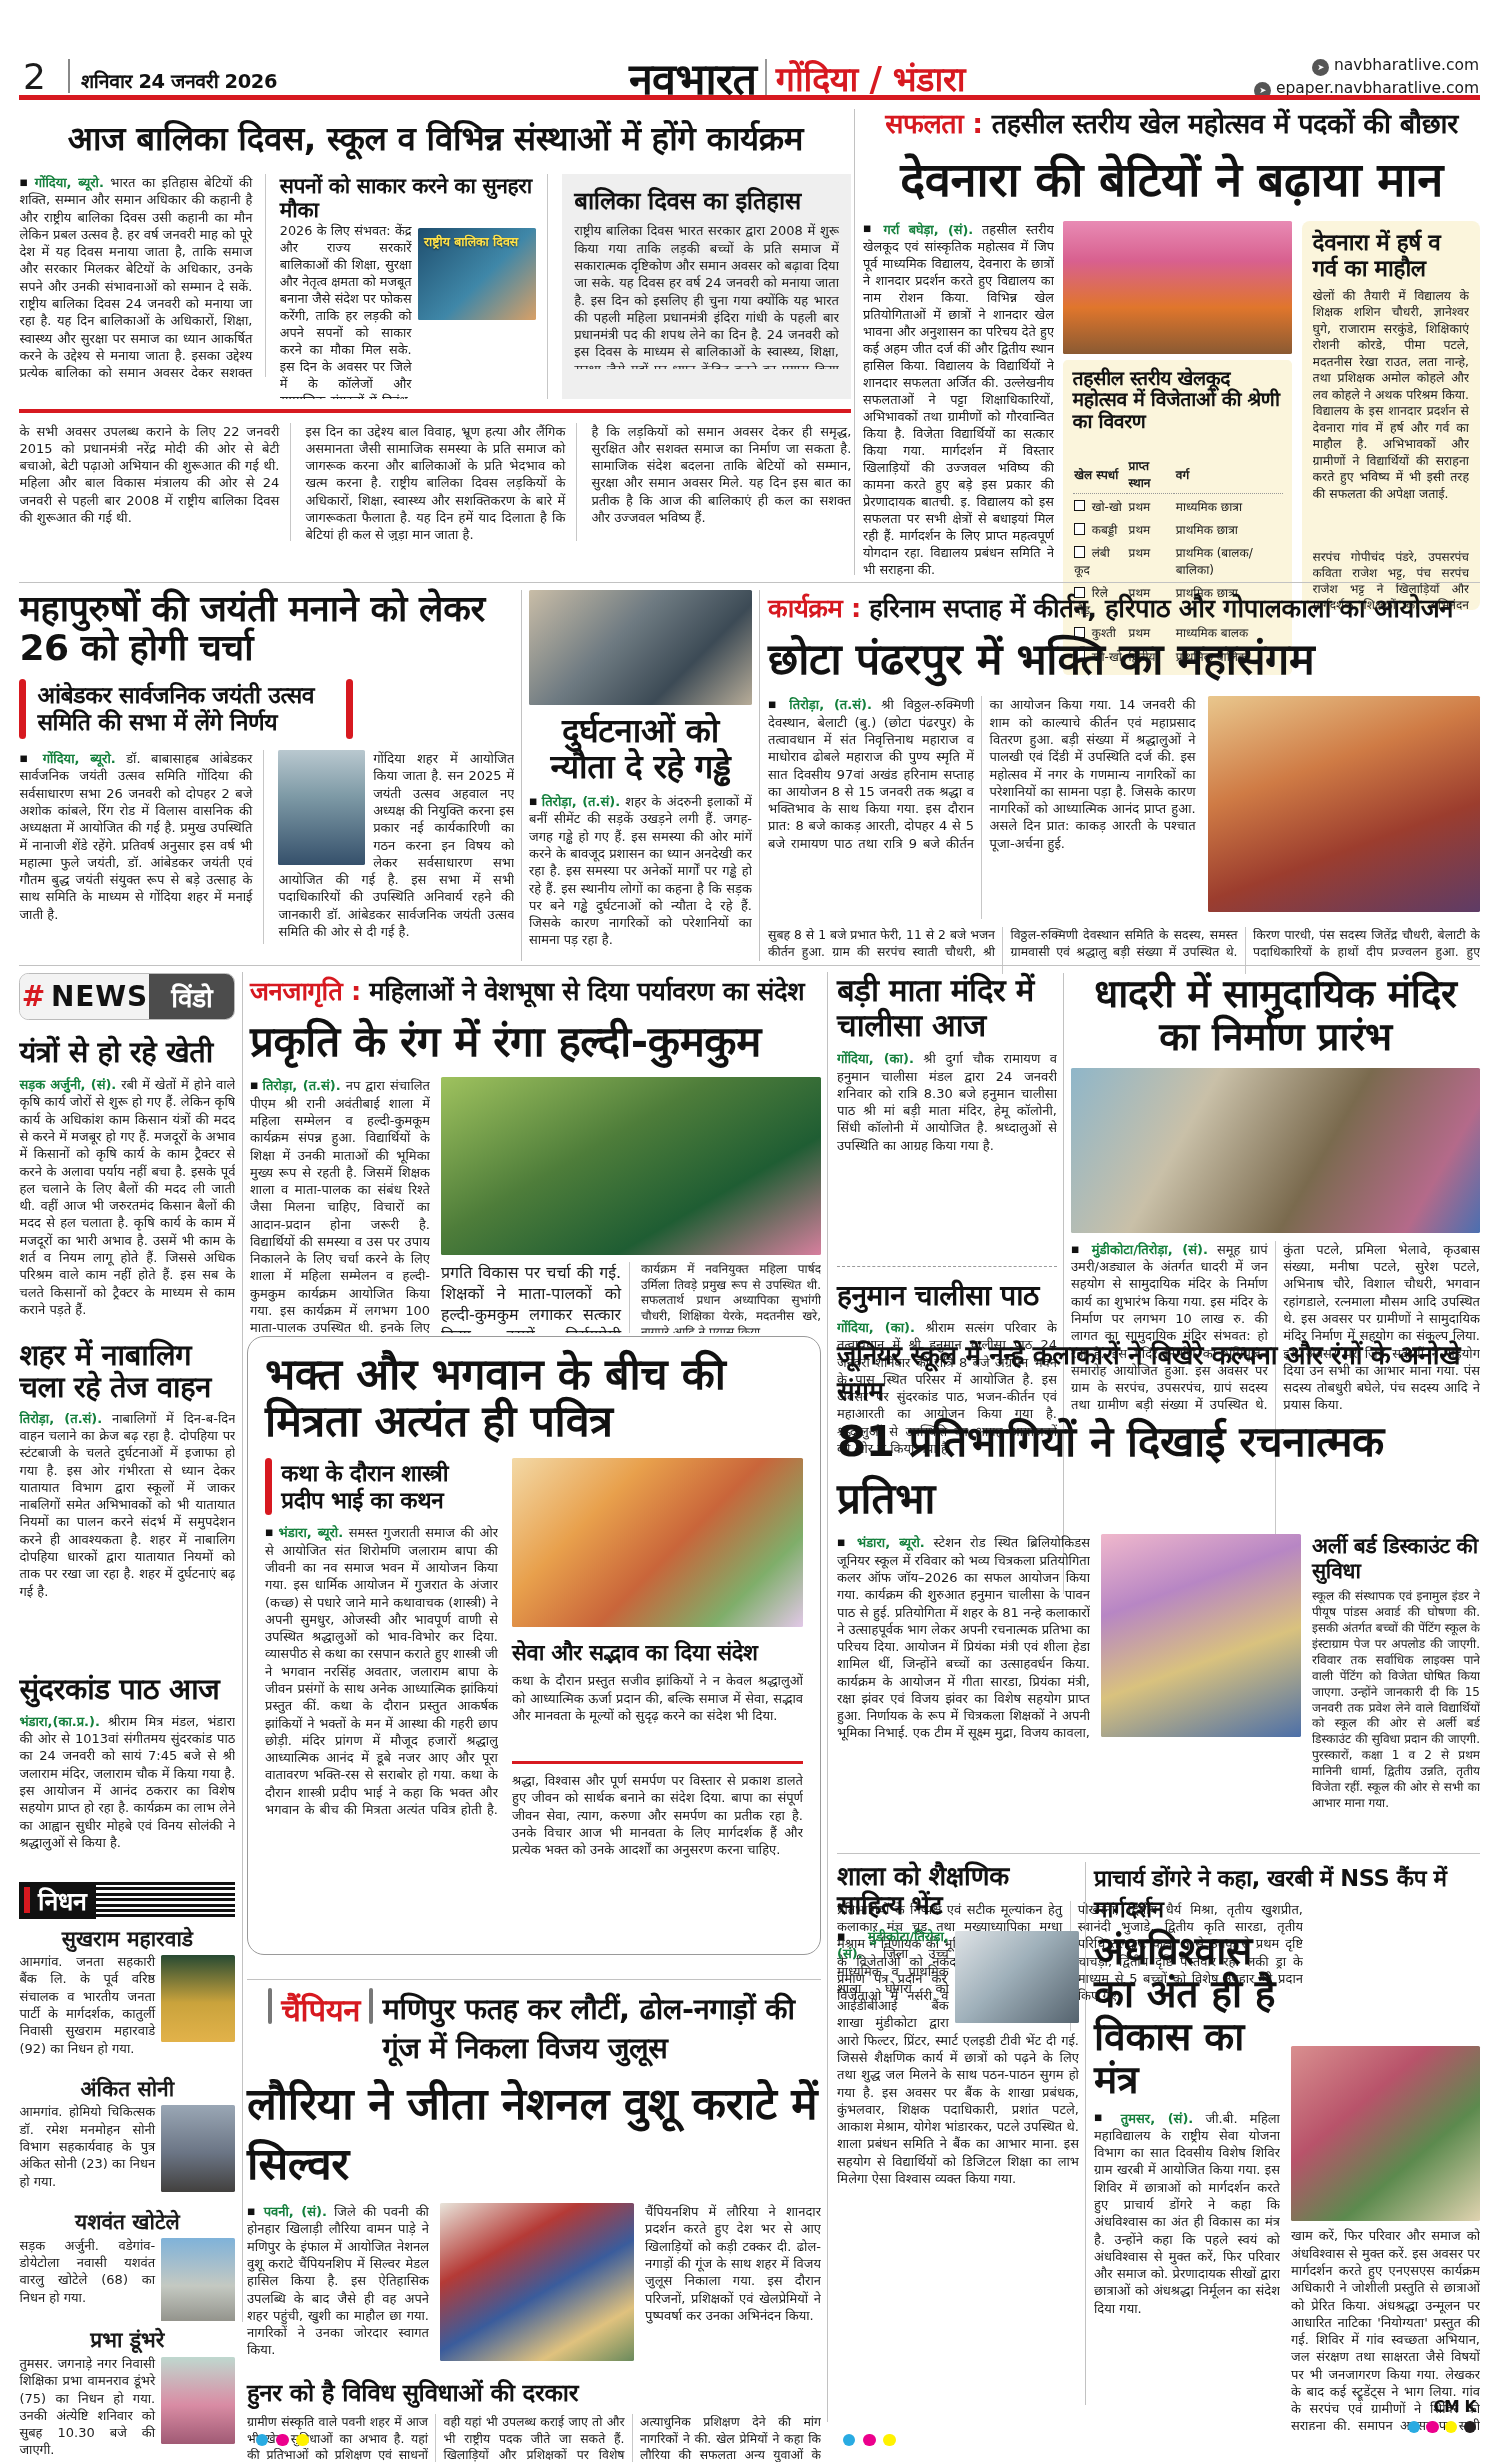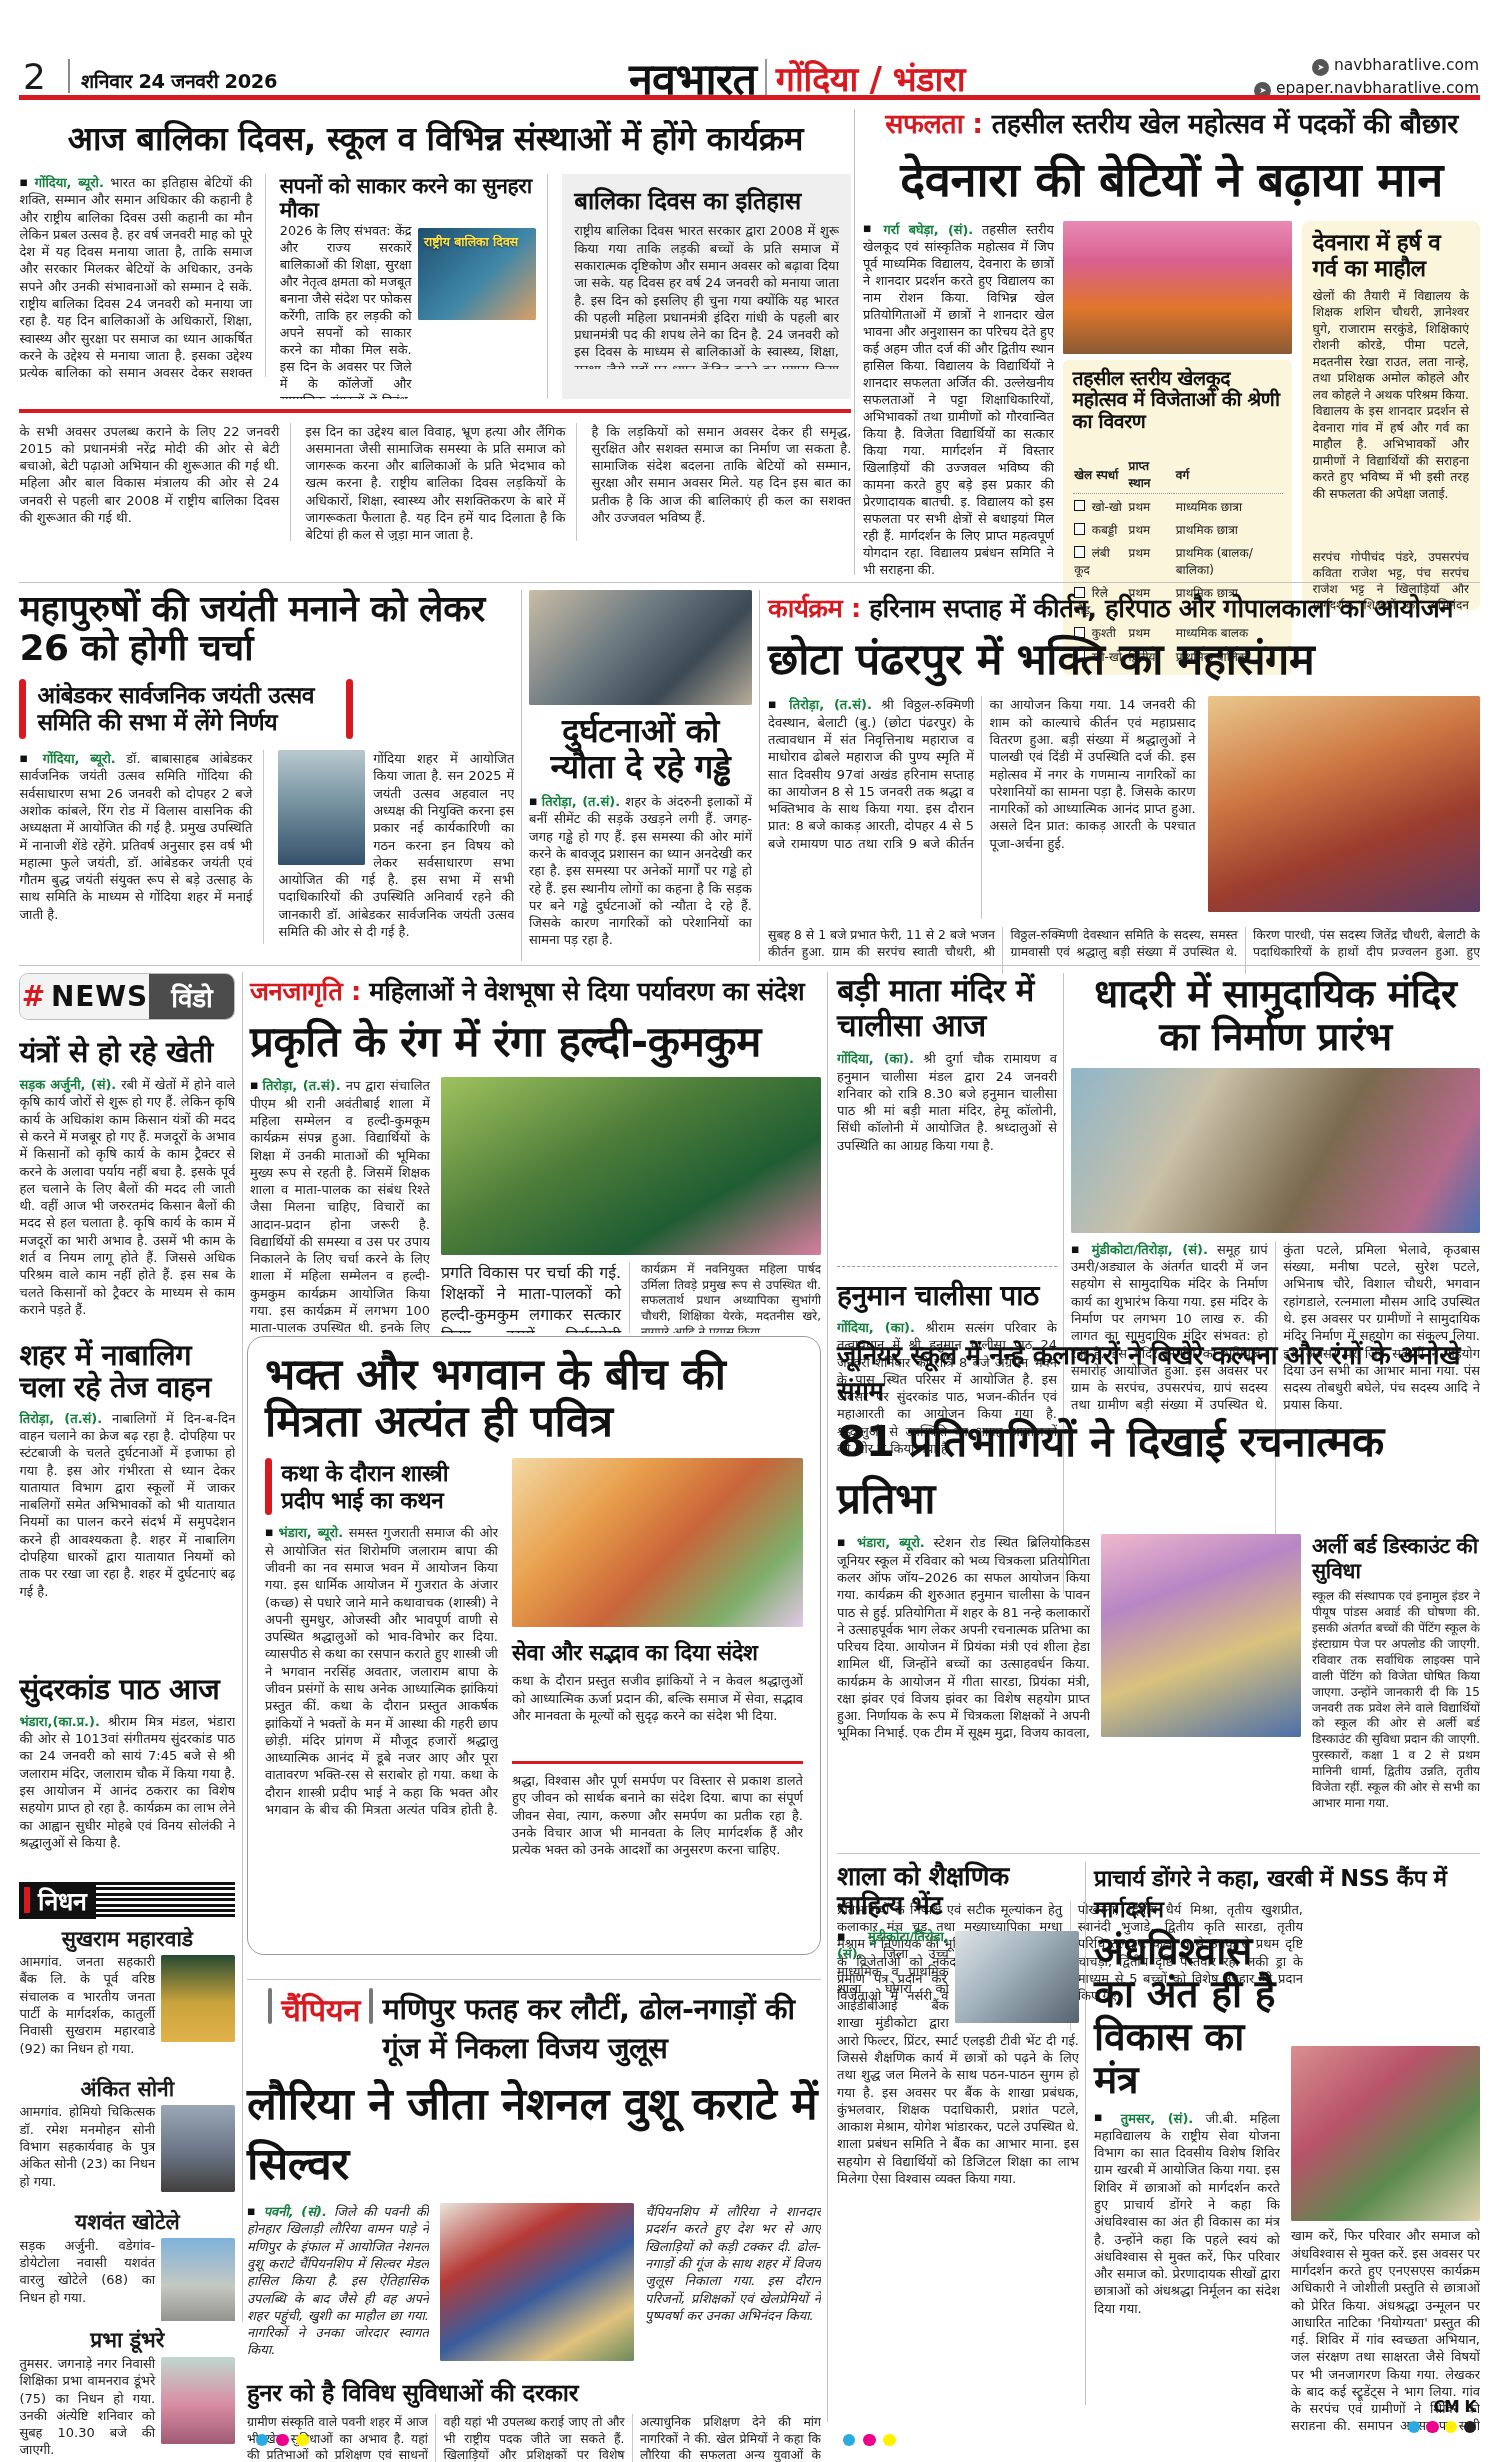--- a/index.html
+++ b/index.html
@@ -356,21 +356,21 @@
   <div class="hline" style="left:247px;top:1979px;width:574px;"></div>
 
   <div class="abs" style="left:247px;top:1988px;width:574px;">
     <div style="display:flex;gap:9.3px;padding-left:21px;">
       <span style="width:6.2px;height:36px;background:#777;display:inline-block;border-radius:2.3px;"></span>
       <span class="hl red" style="font-size:31px;">चैंपियन</span>
       <span style="width:6.2px;height:36px;background:#777;display:inline-block;border-radius:2.3px;"></span>
       <span class="hl" style="font-size:29px;">मणिपुर फतह कर लौटीं, ढोल-नगाड़ों की गूंज में निकला विजय जुलूस</span>
     </div>
     <div class="hl" style="font-size:44px;margin-top:6.2px;">लौरिया ने जीता नेशनल वुशू कराटे में सिल्वर</div>
-    <div style="display:flex;gap:11px;margin-top:11px;font-style:italic;">
+    <div style="display:flex;gap:11px;margin-top:11px;">
       <div class="jtxt by" style="flex:0 0 182px;height:161px;">
         <b>पवनी, (सं).</b> <span>जिले की पवनी की होनहार खिलाड़ी लौरिया वामन पाड़े ने मणिपुर के इंफाल में आयोजित नेशनल वुशू कराटे चैंपियनशिप में सिल्वर मेडल हासिल किया है. इस ऐतिहासिक उपलब्धि के बाद जैसे ही वह अपने शहर पहुंची, खुशी का माहौल छा गया. नागरिकों ने उनका जोरदार स्वागत किया.</span>
       </div>
       <div class="photo" style="flex:0 0 194px;height:158px;background:linear-gradient(150deg,#e8e4da 0%,#b53a36 30%,#3a5c9c 55%,#e0c27e 80%,#6a8a5c 100%);"></div>
       <div class="jtxt" style="flex:1;height:161px;">चैंपियनशिप में लौरिया ने शानदार प्रदर्शन करते हुए देश भर से आए खिलाड़ियों को कड़ी टक्कर दी. ढोल-नगाड़ों की गूंज के साथ शहर में विजय जुलूस निकाला गया. इस दौरान परिजनों, प्रशिक्षकों एवं खेलप्रेमियों ने पुष्पवर्षा कर उनका अभिनंदन किया.</div>
     </div>
     <div class="hl" style="font-size:24px;margin-top:11px;text-align:left;">हुनर को है विविध सुविधाओं की दरकार</div>
     <div class="jtxt cols3" style="margin-top:6.2px;height:123px;font-size:12.4px;">ग्रामीण संस्कृति वाले पवनी शहर में आज भी खेल सुविधाओं का अभाव है. यहां की प्रतिभाओं को प्रशिक्षण एवं साधनों की दरकार है. जो सुविधा वहां मिली, वही यहां भी उपलब्ध कराई जाए तो और भी राष्ट्रीय पदक जीते जा सकते हैं. खिलाड़ियों और प्रशिक्षकों पर विशेष ध्यान देने, उन्हें प्रोत्साहन, सुविधाएं और अत्याधुनिक प्रशिक्षण देने की मांग नागरिकों ने की. खेल प्रेमियों ने कहा कि लौरिया की सफलता अन्य युवाओं के लिए प्रेरणा है.</div>
 
   </div>

